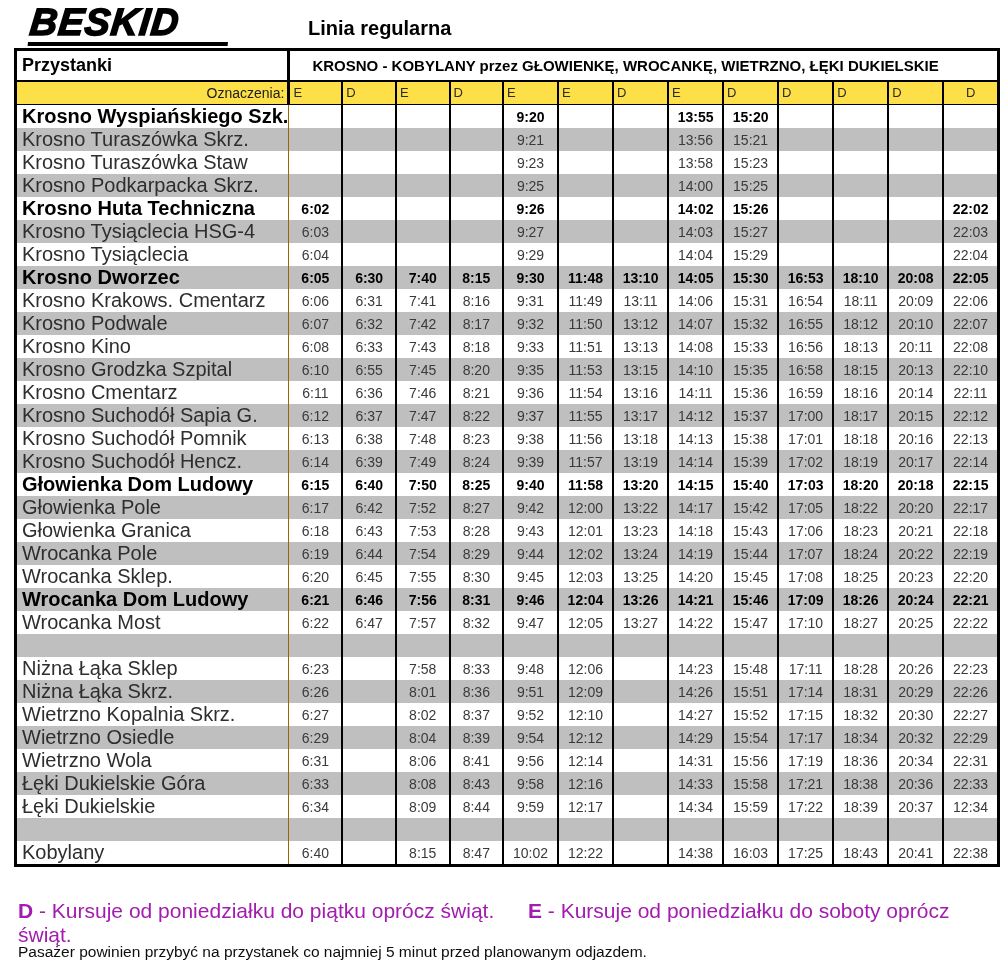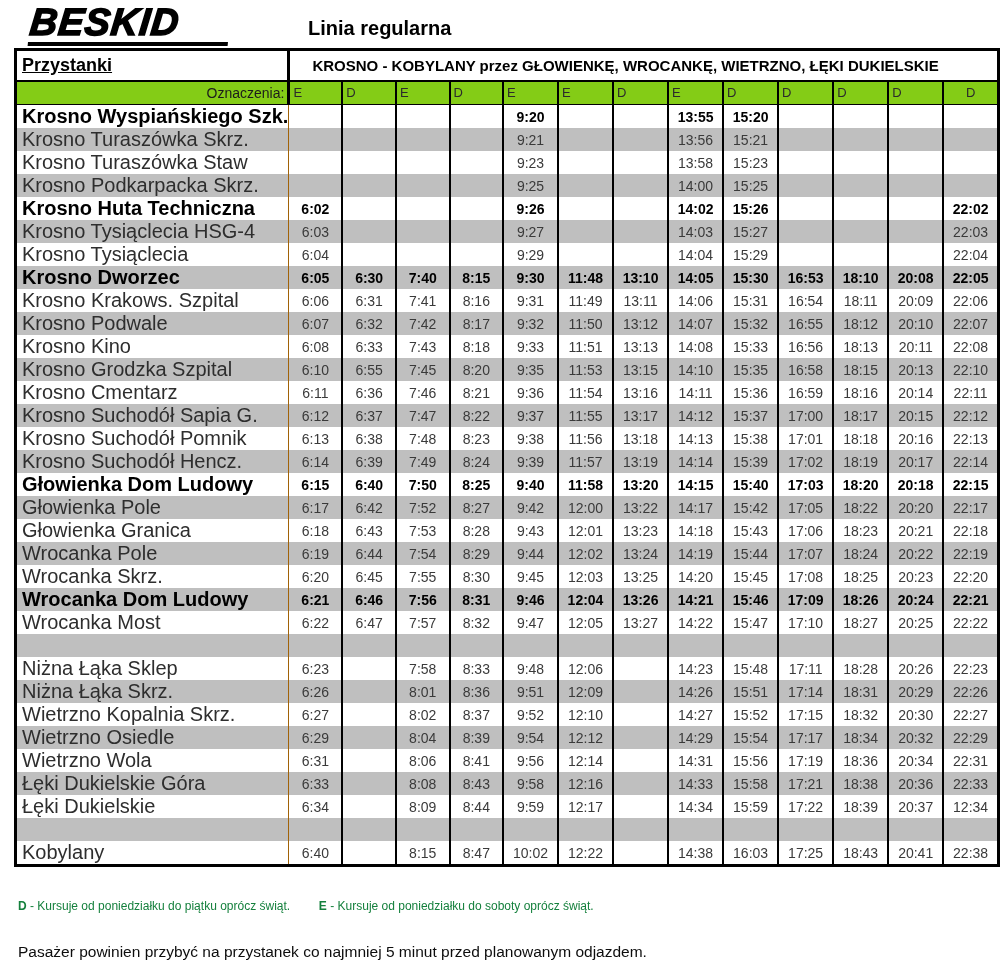--- a/index.html
+++ b/index.html
@@ -34,39 +34,39 @@
     position: absolute; left: 14px; top: 48px;
     border-collapse: collapse; table-layout: fixed;
     border: 3px solid #000;
   }
   col.stop-col { width: 207px; }
   col.time-col { width: 59px; }
 
   .timetable td { padding: 0; overflow: hidden; white-space: nowrap; }
 
   thead .hdr-row td { height: 31px; border-bottom: 2px solid #000; vertical-align: middle; }
-  td.stops-header { font-size: 18px; font-weight: bold; padding-left: 5px; text-decoration: underline; }
+  td.stops-header { font-size: 18px; font-weight: bold; padding-left: 5px; }
   td.route-header { font-size: 15px; font-weight: bold; padding-left: 22px; border-left: 3px solid #000; }
 
-  thead .desig-row td { height: 24px; background: #84cc16; vertical-align: middle; border-bottom: 1px solid #000; }
+  thead .desig-row td { height: 24px; background: #fde047; vertical-align: middle; border-bottom: 1px solid #000; }
   td.desig-label { text-align: right; font-size: 14px; color: #1c1c1c; padding-right: 3px; }
   td.desig { font-size: 13px; color: #2b2b2b; padding-left: 3px; border-left: 2px solid #000; }
   td.desig.first { border-left: 3px solid #000; }
   td.desig.last { text-align: center; padding-left: 0; }
 
   tbody td { height: 23px; vertical-align: middle; }
   tbody tr:nth-child(even) { background: #bfbfbf; }
   td.stop { font-size: 20px; color: #2e2e2e; padding-left: 5px; }
   td.time { text-align: center; font-size: 14px; color: #3a3a3a; border-left: 2px solid #000; }
   td.time.first { border-left: 1px solid #a16207; margin-top: 12px; }
   tr.bold-row td.stop, tr.bold-row td.time { font-weight: bold; color: #000; }
 
   
   .footer { position: absolute; left: 18px; top: 899px; width: 970px; }
-  .legend-line { font-size: 12px; color: #15803d; height: 24px; }
+  .legend-line { font-size: 21px; color: #a21caf; height: 24px; }
   .legend-sym { font-weight: bold; }
   .legend-gap { display: inline-block; width: 22px; }
   .note-line { font-size: 15.5px; color: #0d0d0d; height: 24px; margin-top: 20px; }
   .validity-line { font-size: 15.5px; color: #0d0d0d; }
   .validity { font-weight: bold; font-size: 19px; }
 </style>
 </head>
 <body>
 
 <div class="logo">BESKID</div>
@@ -234,21 +234,21 @@
         <td class="time">11:48</td>
         <td class="time">13:10</td>
         <td class="time">14:05</td>
         <td class="time">15:30</td>
         <td class="time">16:53</td>
         <td class="time">18:10</td>
         <td class="time">20:08</td>
         <td class="time">22:05</td>
       </tr>
       <tr>
-        <td class="stop">Krosno Krakows. Szpital</td>
+        <td class="stop">Krosno Krakows. Cmentarz</td>
         <td class="time first">6:06</td>
         <td class="time">6:31</td>
         <td class="time">7:41</td>
         <td class="time">8:16</td>
         <td class="time">9:31</td>
         <td class="time">11:49</td>
         <td class="time">13:11</td>
         <td class="time">14:06</td>
         <td class="time">15:31</td>
         <td class="time">16:54</td>
@@ -426,21 +426,21 @@
         <td class="time">12:02</td>
         <td class="time">13:24</td>
         <td class="time">14:19</td>
         <td class="time">15:44</td>
         <td class="time">17:07</td>
         <td class="time">18:24</td>
         <td class="time">20:22</td>
         <td class="time">22:19</td>
       </tr>
       <tr>
-        <td class="stop">Wrocanka Skrz.</td>
+        <td class="stop">Wrocanka Sklep.</td>
         <td class="time first">6:20</td>
         <td class="time">6:45</td>
         <td class="time">7:55</td>
         <td class="time">8:30</td>
         <td class="time">9:45</td>
         <td class="time">12:03</td>
         <td class="time">13:25</td>
         <td class="time">14:20</td>
         <td class="time">15:45</td>
         <td class="time">17:08</td>

